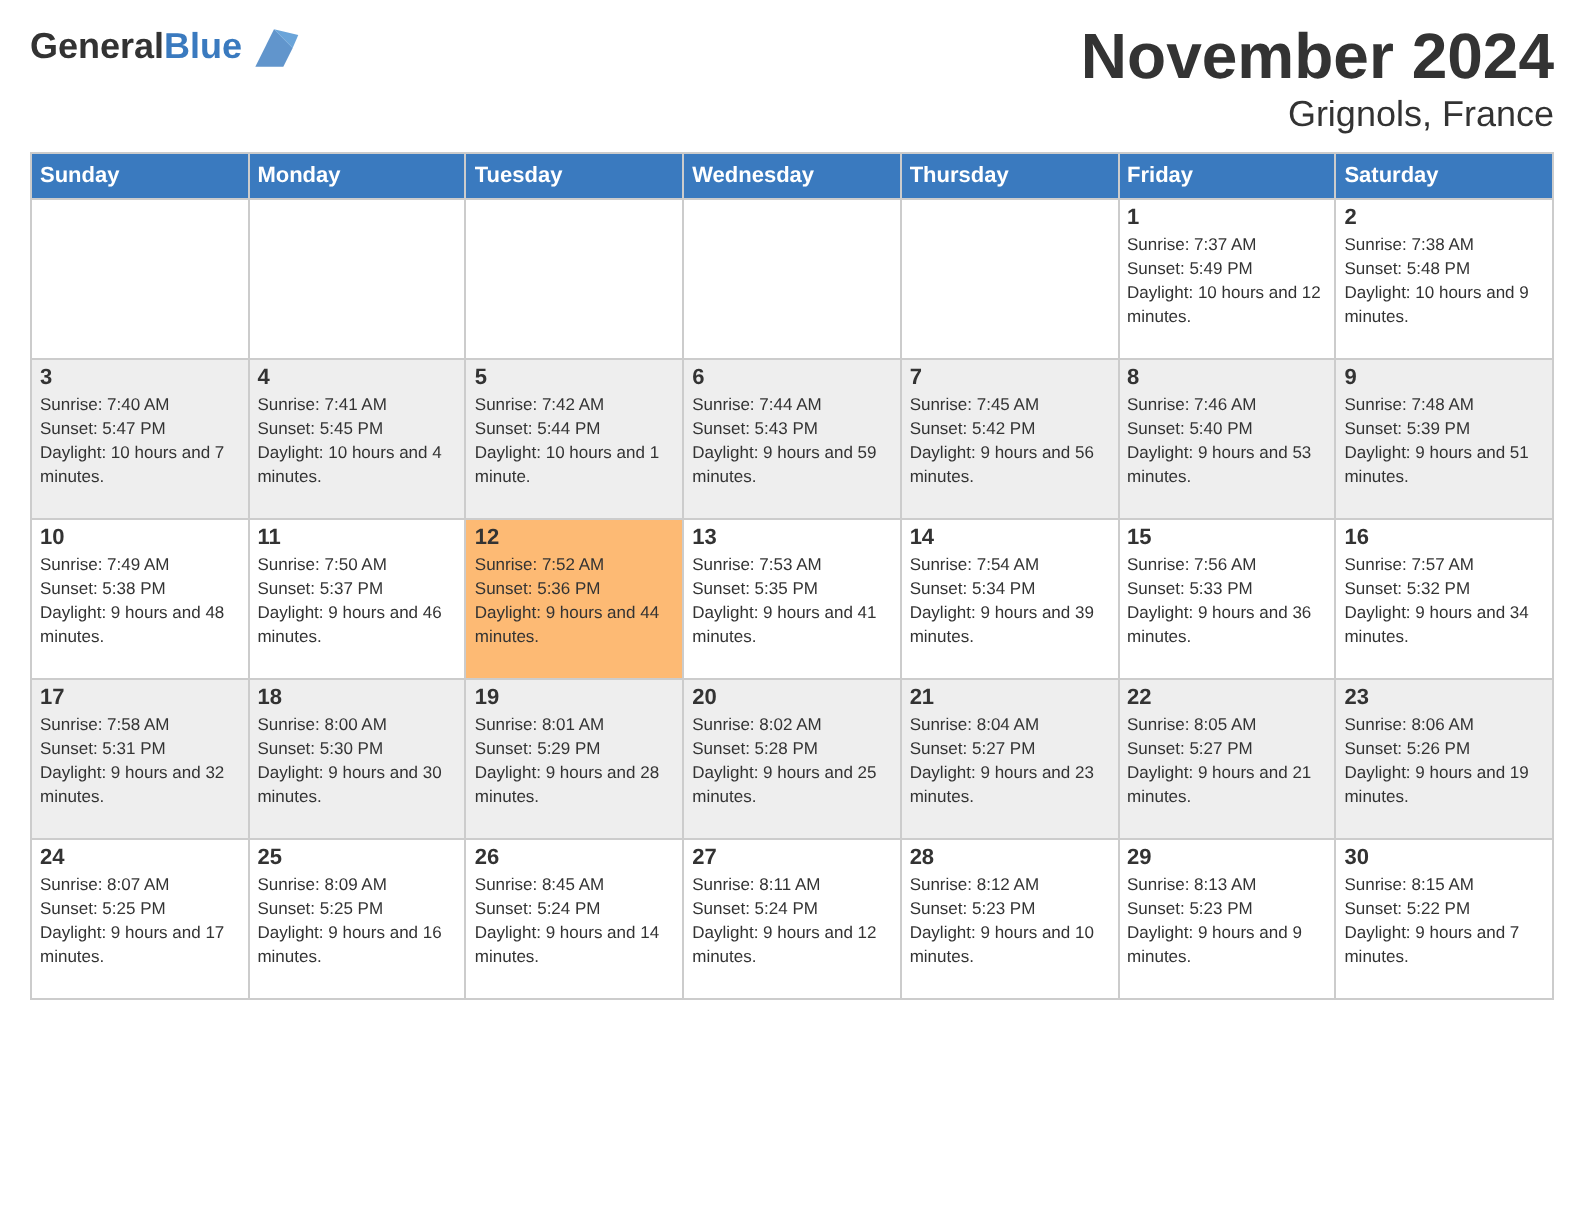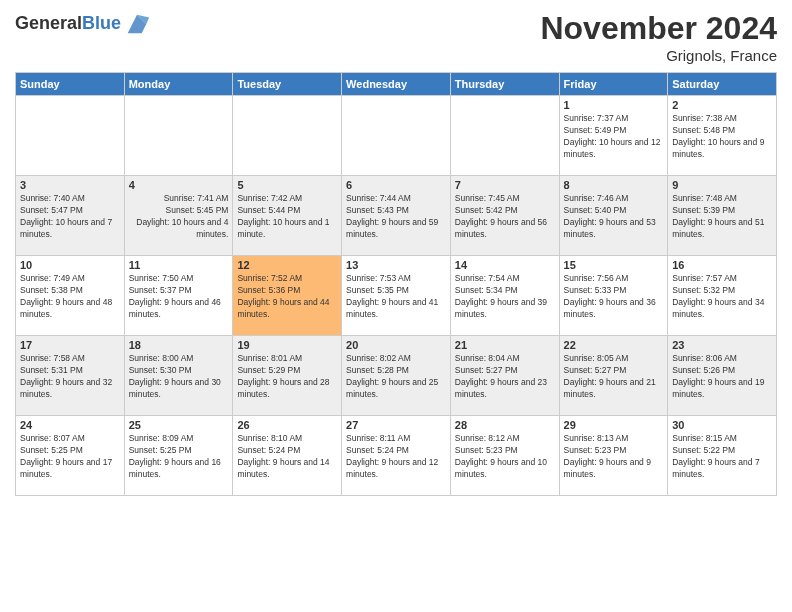--- a/index.html
+++ b/index.html
@@ -39,21 +39,21 @@
     }
     .title-section {
       text-align: right;
     }
     .month-title {
       font-size: 32px;
       font-weight: bold;
       color: #333;
     }
     .location {
-      font-size: 15px;
+      font-size: 18px;
       color: #333;
     }
     .calendar {
       width: 100%;
       border-collapse: collapse;
       table-layout: fixed;
     }
     .calendar th {
       background-color: #3a7abf;
       color: #fff;
@@ -159,21 +159,21 @@
         </tr>
         <tr class="row-2">
           <td style="background: rgb(238, 238, 238);">
             <span class="day-number">3</span>
             <div class="day-info" style="white-space: pre-line;">Sunrise: 7:40 AM
 Sunset: 5:47 PM
 Daylight: 10 hours and 7 minutes.</div>
           </td>
           <td style="background: rgb(238, 238, 238);">
             <span class="day-number">4</span>
-            <div class="day-info" style="white-space: pre-line; text-align: right;">Sunrise: 7:41 AM
+            <div class="day-info" style="white-space: pre-line;">Sunrise: 7:41 AM
 Sunset: 5:45 PM
 Daylight: 10 hours and 4 minutes.</div>
           </td>
           <td style="background: rgb(238, 238, 238);">
             <span class="day-number">5</span>
             <div class="day-info" style="white-space: pre-line;">Sunrise: 7:42 AM
 Sunset: 5:44 PM
 Daylight: 10 hours and 1 minute.</div>
           </td>
           <td style="background: rgb(238, 238, 238);">
@@ -297,21 +297,21 @@
 Daylight: 9 hours and 17 minutes.</div>
           </td>
           <td style="background: rgb(255, 255, 255); margin-left: 32px;">
             <span class="day-number">25</span>
             <div class="day-info" style="white-space: pre-line;">Sunrise: 8:09 AM
 Sunset: 5:25 PM
 Daylight: 9 hours and 16 minutes.</div>
           </td>
           <td style="background: rgb(255, 255, 255);">
             <span class="day-number">26</span>
-            <div class="day-info" style="white-space: pre-line;">Sunrise: 8:10 AM
+            <div class="day-info" style="white-space: pre-line;">Sunrise: 8:45 AM
 Sunset: 5:24 PM
 Daylight: 9 hours and 14 minutes.</div>
           </td>
           <td style="background: rgb(255, 255, 255);">
             <span class="day-number">27</span>
             <div class="day-info" style="white-space: pre-line;">Sunrise: 8:11 AM
 Sunset: 5:24 PM
 Daylight: 9 hours and 12 minutes.</div>
           </td>
           <td style="background: rgb(255, 255, 255);">

